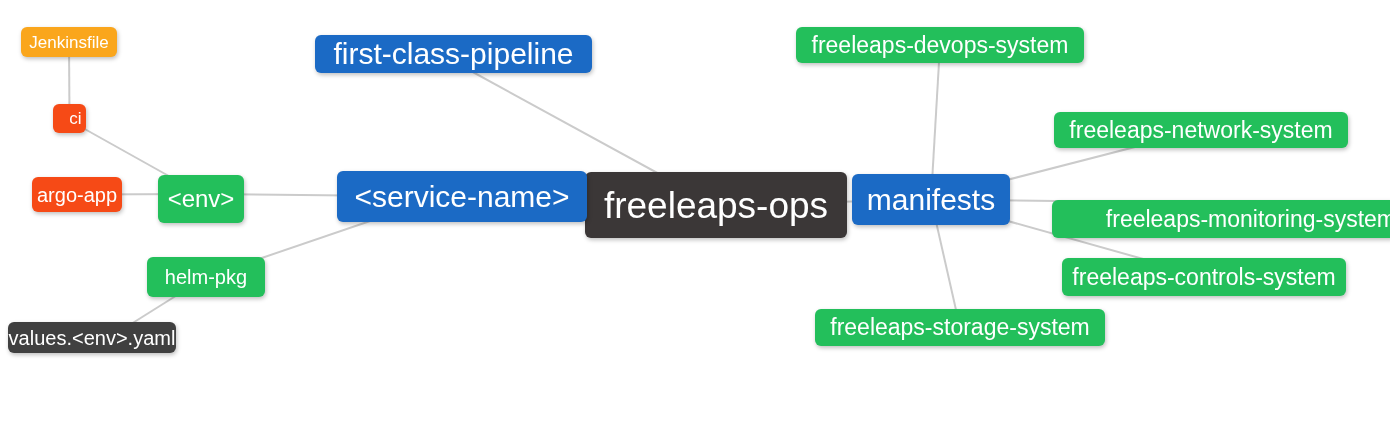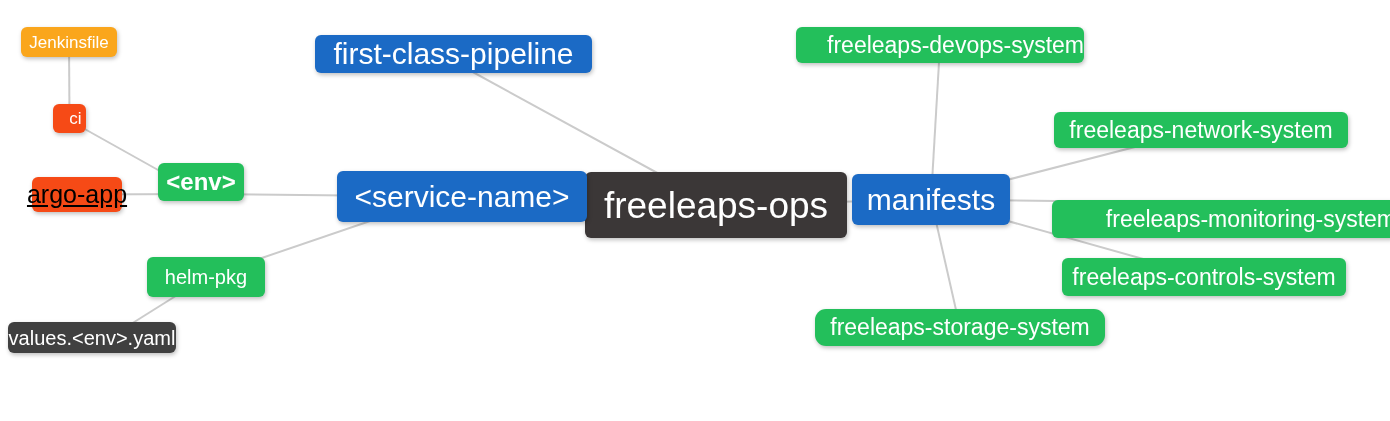--- a/index.html
+++ b/index.html
@@ -66,46 +66,46 @@
     </div>
     <div class="node" style="left: 315px; top: 35px; width: 277px; height: 38px; background: rgb(27, 106, 197);">
       <span style="font-size: 30px; color: rgb(255, 255, 255);">first-class-pipeline</span>
     </div>
     <div class="node" style="left: 317px; top: 171px; width: 250px; height: 51px; background: rgb(27, 106, 197); margin-left: 20px;">
       <span style="font-size: 30px; color: rgb(255, 255, 255);">&lt;service-name&gt;</span>
     </div>
     <div class="node" style="left: 852px; top: 174px; width: 158px; height: 51px; background: rgb(27, 106, 197);">
       <span style="font-size: 30px; color: rgb(255, 255, 255);">manifests</span>
     </div>
-    <div class="node" style="left: 158px; top: 163px; width: 86px; height: 38px; background: rgb(35, 191, 91); font-weight: bold;">
+    <div class="node" style="left: 158px; top: 175px; width: 86px; height: 48px; background: rgb(35, 191, 91);">
       <span style="font-size: 24px; color: rgb(255, 255, 255);">&lt;env&gt;</span>
     </div>
     <div class="node" style="left: 147px; top: 257px; width: 118px; height: 40px; background: rgb(35, 191, 91);">
       <span style="font-size: 20px; color: rgb(255, 255, 255);">helm-pkg</span>
     </div>
     <div class="node" style="left: 53px; top: 104px; width: 33px; height: 29px; background: rgb(246, 74, 22); padding-left: 12px;">
       <span style="font-size: 17px; color: rgb(255, 255, 255);">ci</span>
     </div>
     <div class="node" style="left: 32px; top: 177px; width: 90px; height: 35px; background: rgb(246, 74, 22);">
-      <span style="font-size: 25px; color: #000000; text-decoration: underline;">argo-app</span>
+      <span style="font-size: 20px; color: #ffffff;">argo-app</span>
     </div>
     <div class="node" style="left: 21px; top: 27px; width: 96px; height: 30px; background: rgb(250, 166, 28);">
       <span style="font-size: 17px; color: rgb(255, 255, 255);">Jenkinsfile</span>
     </div>
     <div class="node" style="left: 8px; top: 322px; width: 168px; height: 31px; background: #404040;">
       <span style="font-size: 20px; color: rgb(255, 255, 255);">values.&lt;env&gt;.yaml</span>
     </div>
-    <div class="node" style="left: 796px; top: 27px; width: 288px; height: 36px; background: rgb(35, 191, 91); justify-content: flex-end;">
+    <div class="node" style="left: 796px; top: 27px; width: 288px; height: 36px; background: rgb(35, 191, 91);">
       <span style="font-size: 23px; color: rgb(255, 255, 255);">freeleaps-devops-system</span>
     </div>
     <div class="node" style="left: 1054px; top: 112px; width: 294px; height: 36px; background: rgb(35, 191, 91);">
       <span style="font-size: 23px; color: rgb(255, 255, 255);">freeleaps-network-system</span>
     </div>
     <div class="node" style="left: 1052px; top: 200px; width: 344px; height: 38px; background: rgb(35, 191, 91); justify-content: flex-end;">
       <span style="font-size: 23px; color: rgb(255, 255, 255);">freeleaps-monitoring-system</span>
     </div>
     <div class="node" style="left: 1062px; top: 258px; width: 284px; height: 38px; background: rgb(35, 191, 91);">
       <span style="font-size: 23px; color: rgb(255, 255, 255);">freeleaps-controls-system</span>
     </div>
-    <div class="node" style="left: 815px; top: 309px; width: 290px; height: 37px; background: rgb(35, 191, 91); border-radius: 11px;">
+    <div class="node" style="left: 815px; top: 309px; width: 290px; height: 37px; background: rgb(35, 191, 91);">
       <span style="font-size: 23px; color: rgb(255, 255, 255);">freeleaps-storage-system</span>
     </div>
   </div>
 
 </body></html>

